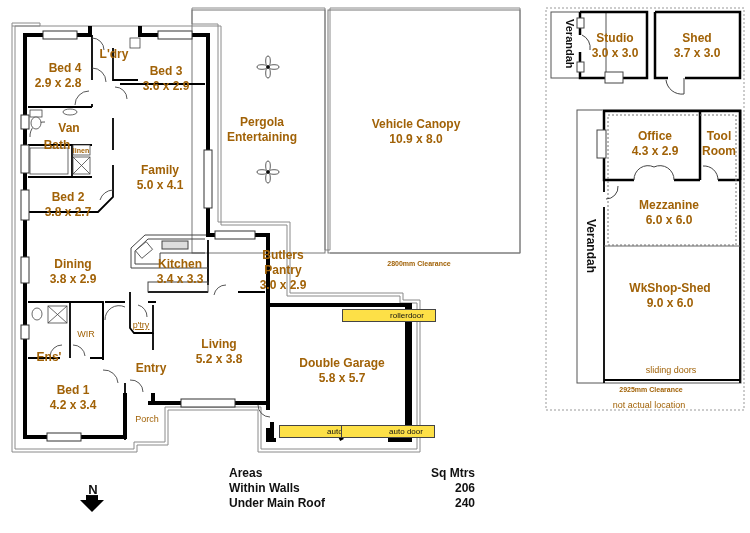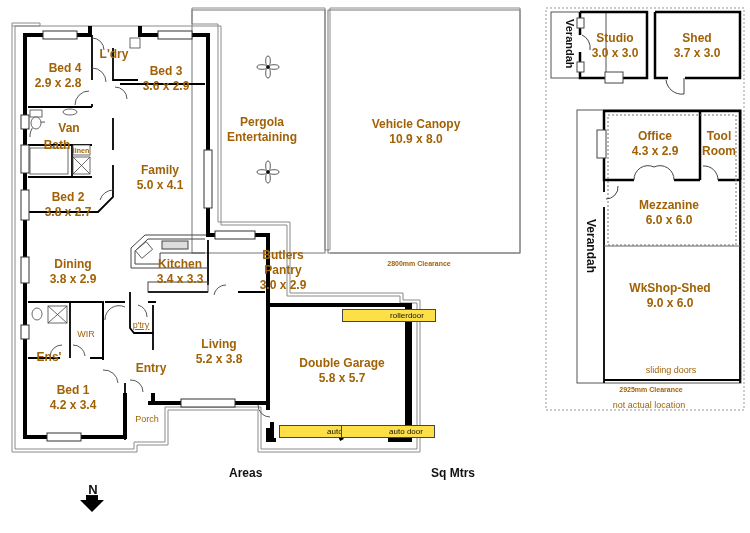--- a/index.html
+++ b/index.html
@@ -261,17 +261,25 @@
   </div>
 <div class="lbl sm" style="left:671px;top:365px;">sliding doors</div>
 <div class="lbl xs" style="left:651px;top:385px;">2925mm Clearance</div>
 <div class="lbl sm" style="left:649px;top:400px;">not actual location</div>
 
 <div class="areas">
   <div class="row">
     <span>Areas</span>
     <span>Sq Mtrs</span>
   </div>
+  <div class="row">
+    <span>Within Walls</span>
+      <span>206</span>
+  </div>
+  <div class="row">
+    <span>Under Main Roof</span>
+      <span>240</span>
+  </div>
 </div>
 
 <div class="north">
   <div class="n">N</div>
 </div>
 
 </body></html>

